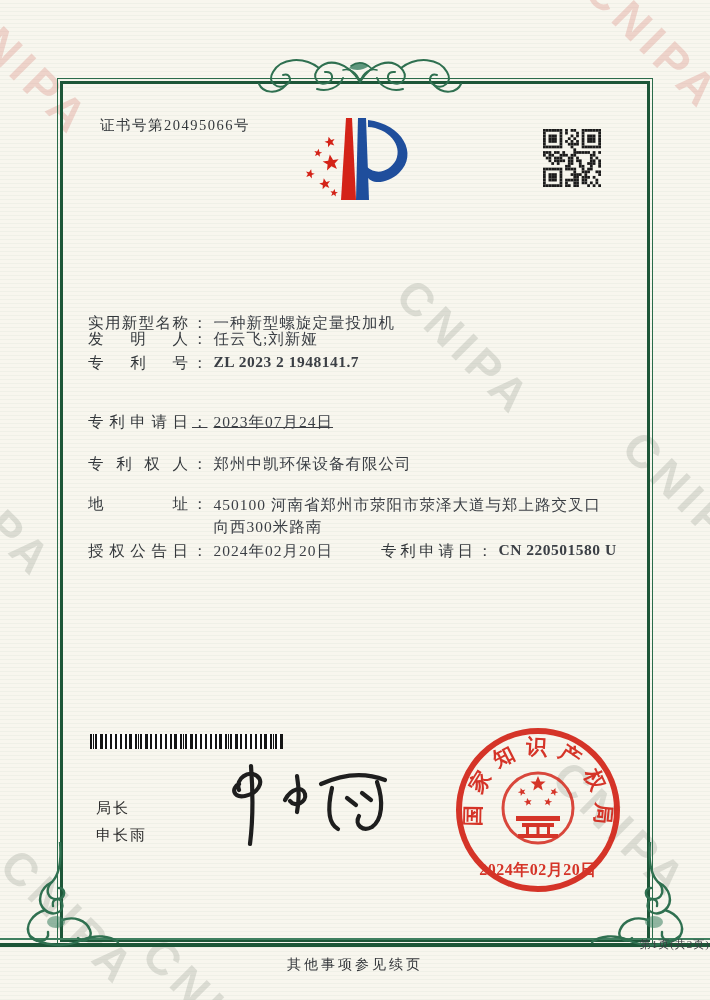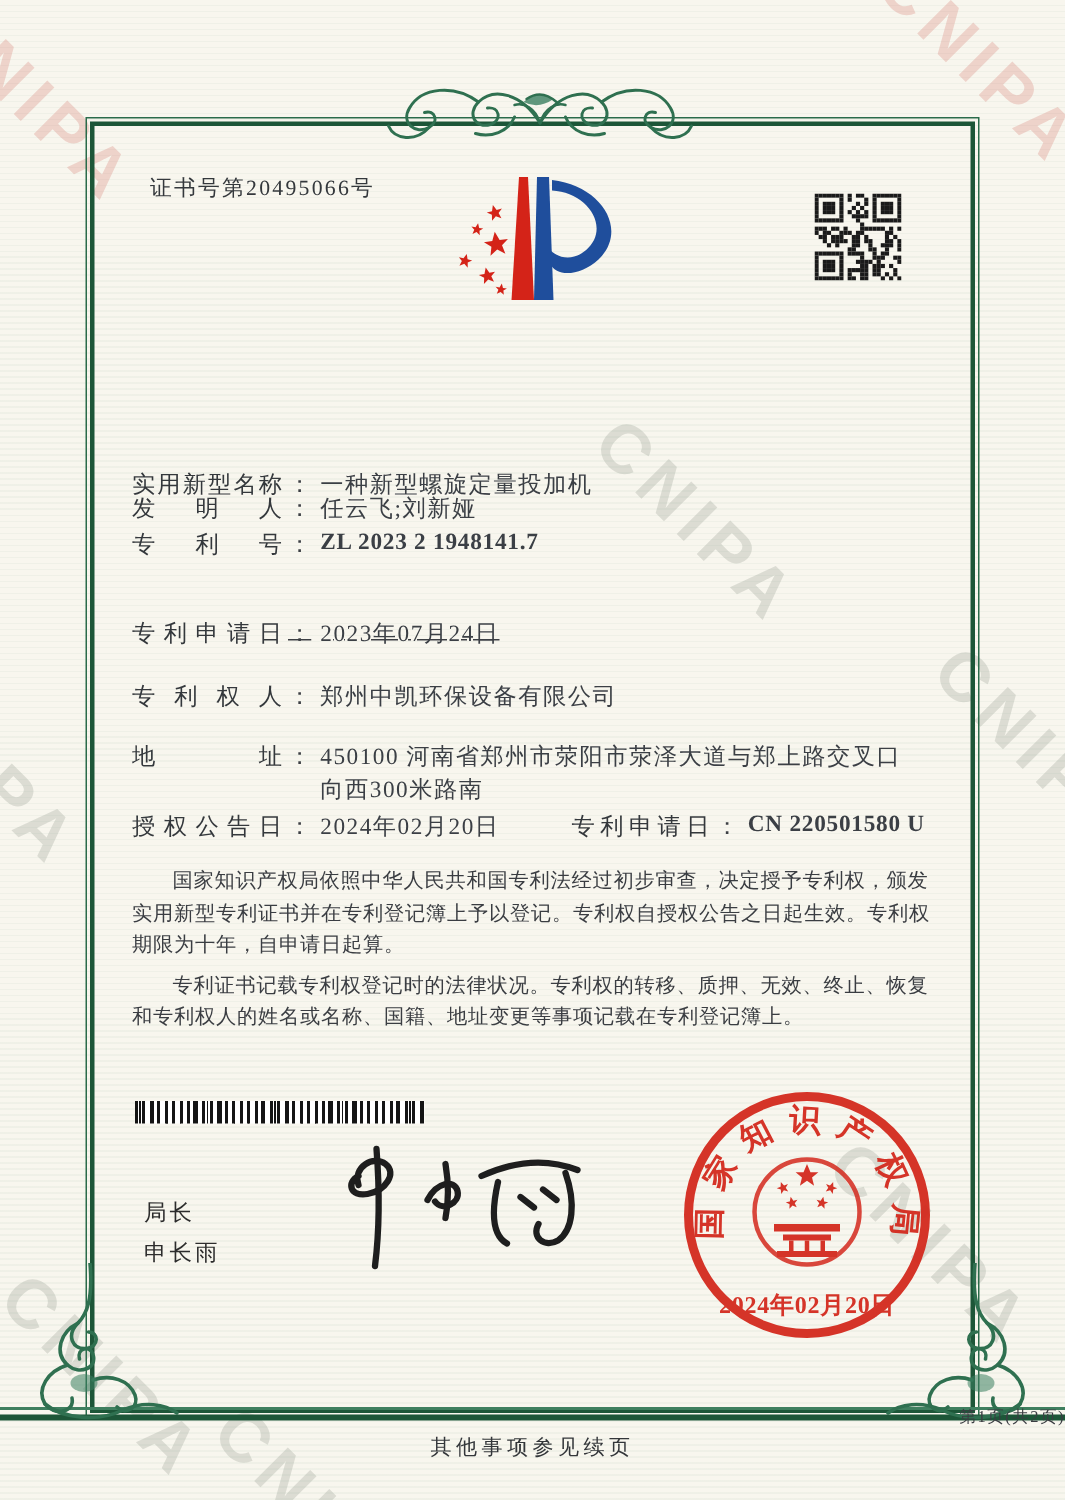--- a/index.html
+++ b/index.html
@@ -383,24 +383,20 @@
       <span class="flabel">地址</span><span class="fcolon">：</span><span class="fvalue wrap">450100 河南省郑州市荥阳市荥泽大道与郑上路交叉口向西300米路南</span>
     </div>
     <div class="frow" style="top:256px; width:545px;">
       <span class="flabel">授权公告日</span><span class="fcolon">：</span><span class="fvalue">2024年02月20日</span>
       <span class="pair2">
         <span class="flabel">专利申请日</span><span class="fcolon">：</span><span class="fvalue num">CN 220501580 U</span>
       </span>
     </div>
   </div>
 
-  <div class="paras">
-    <p>国家知识产权局依照中华人民共和国专利法经过初步审查，决定授予专利权，颁发实用新型专利证书并在专利登记簿上予以登记。专利权自授权公告之日起生效。专利权期限为十年，自申请日起算。</p>
-    <p>专利证书记载专利权登记时的法律状况。专利权的转移、质押、无效、终止、恢复和专利权人的姓名或名称、国籍、地址变更等事项记载在专利登记簿上。</p>
-  </div>
 
   <div class="barcode"></div>
 
   <div class="signer-title">局长</div>
   <div class="signer-name">申长雨</div>
 
   <svg class="signature" width="190" height="88" viewBox="0 0 190 88">
     <g stroke="#1e1e1e" stroke-width="4.2" fill="none" stroke-linecap="round" stroke-linejoin="round">
       <path d="M34,28 C 30,16 44,8 52,14 C 60,20 52,32 40,34 C 28,36 26,26 34,22"></path>
       <path d="M46,4 C 48,30 48,58 45,82"></path>

